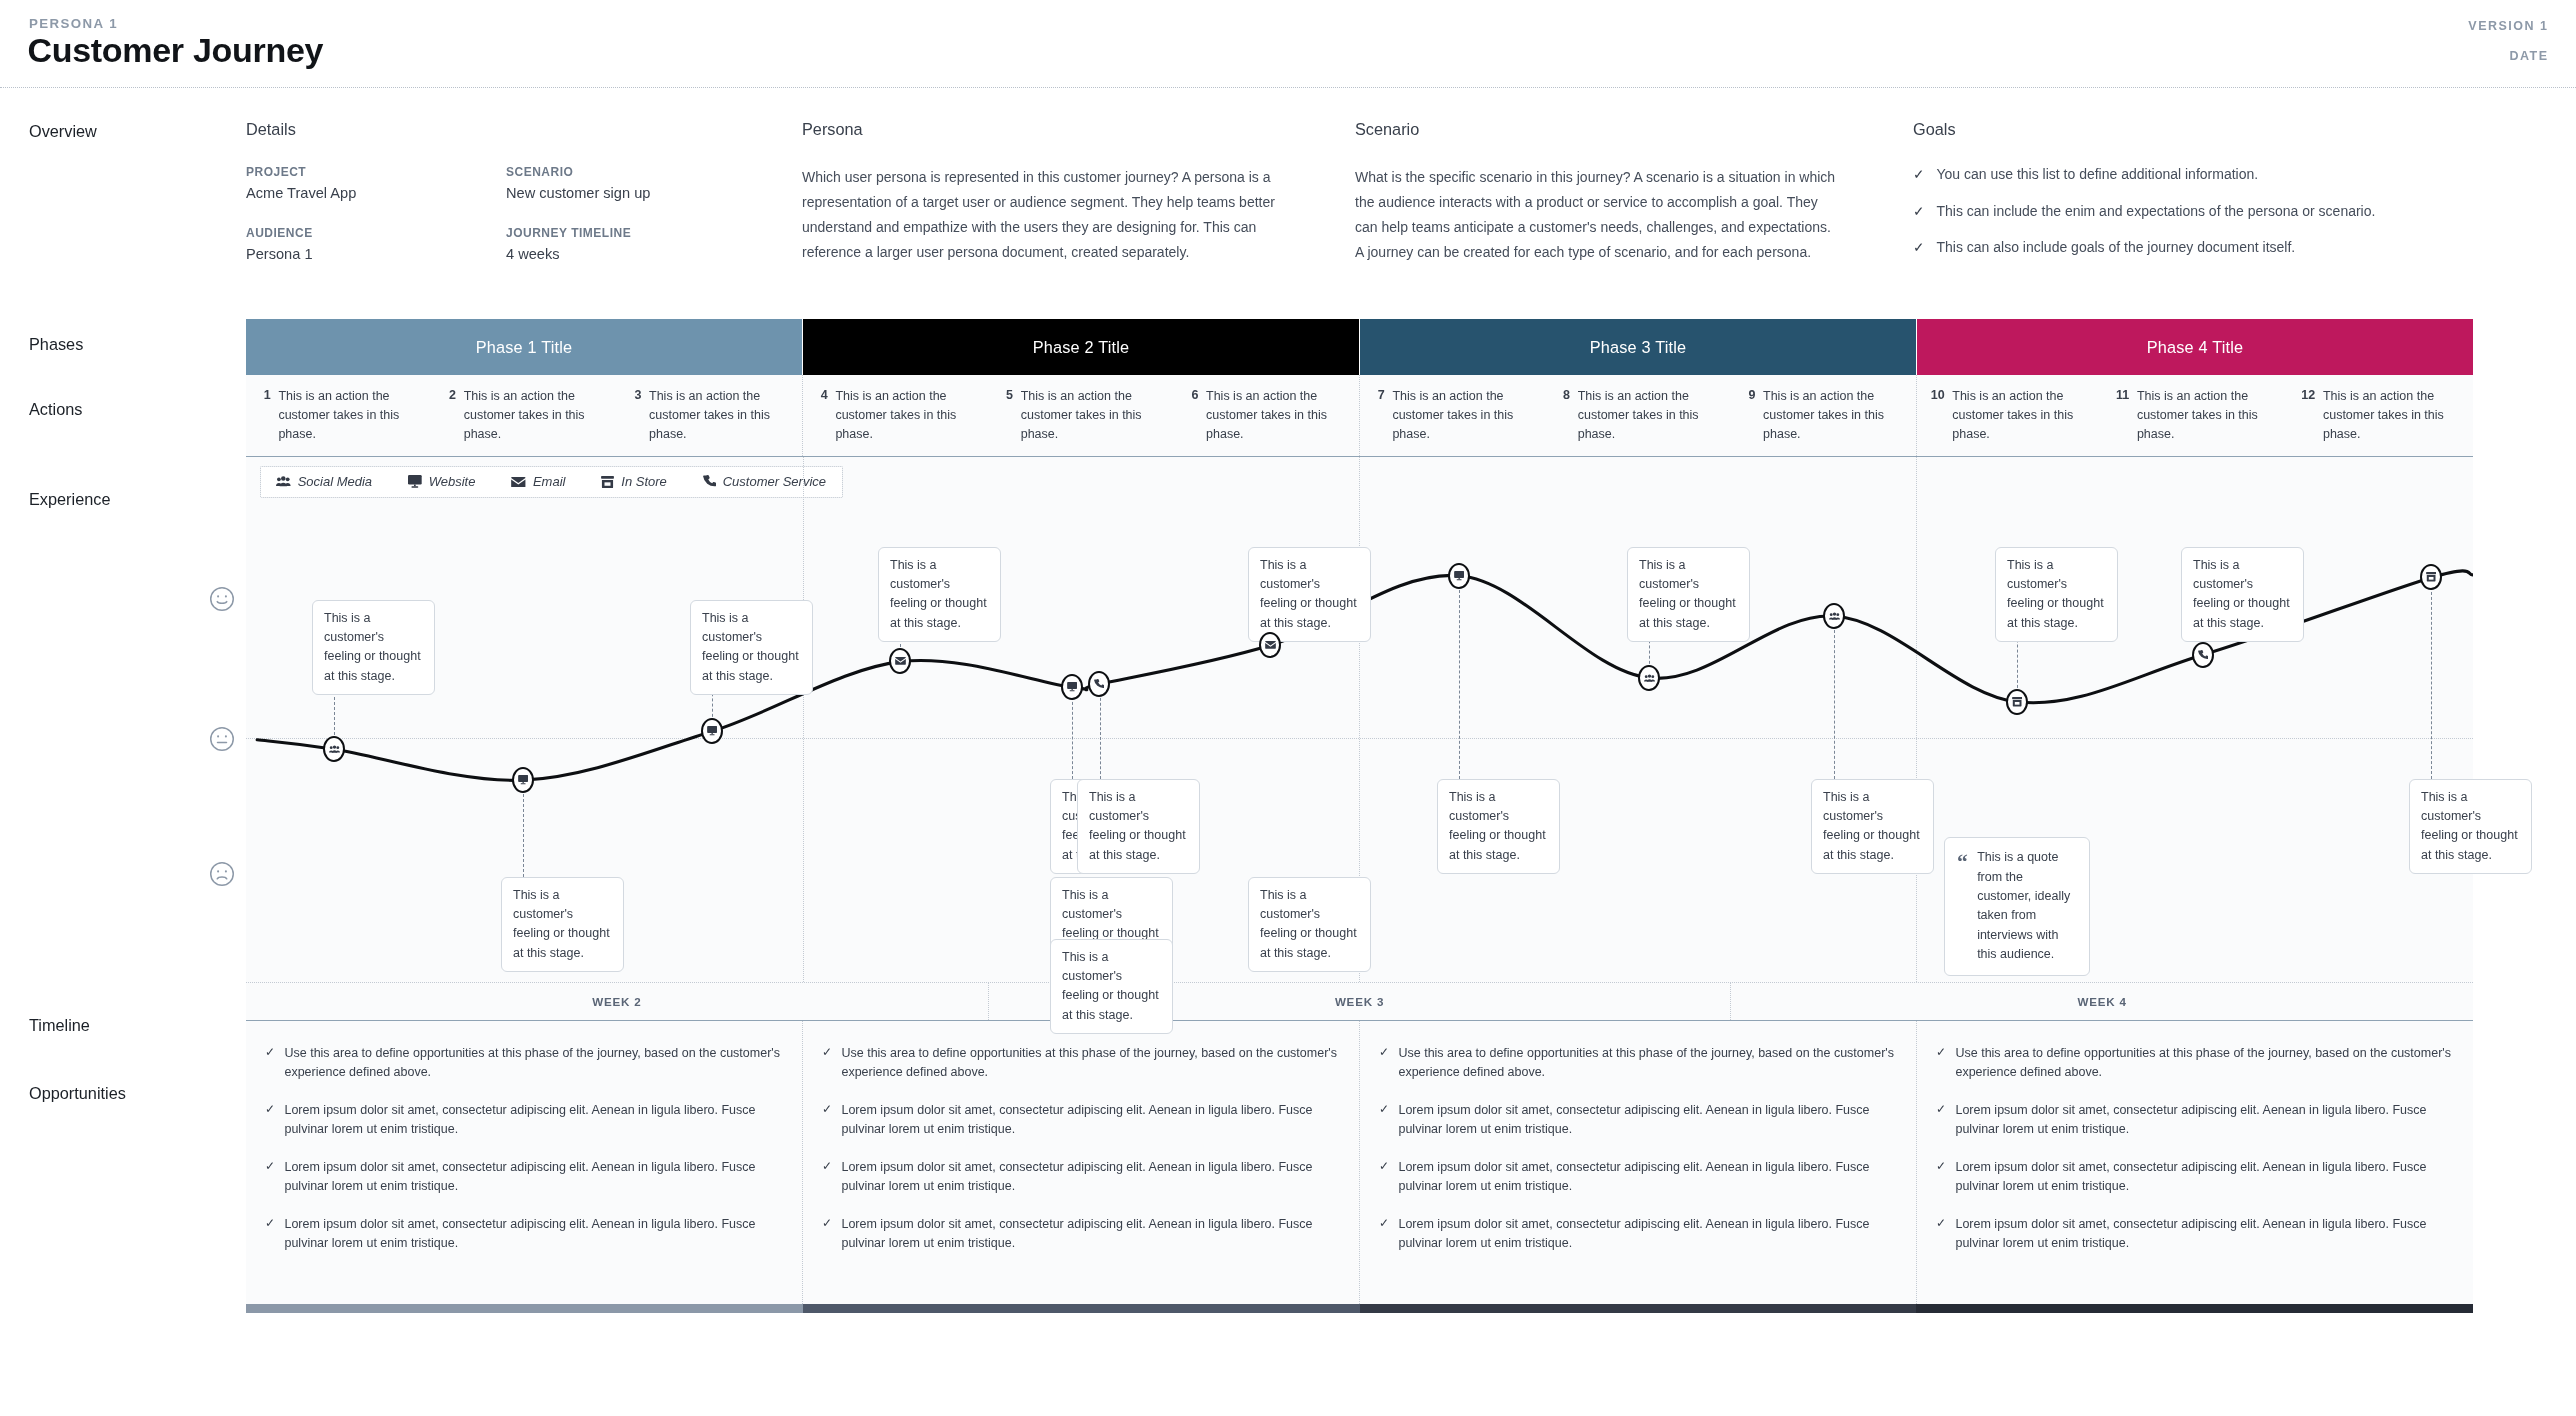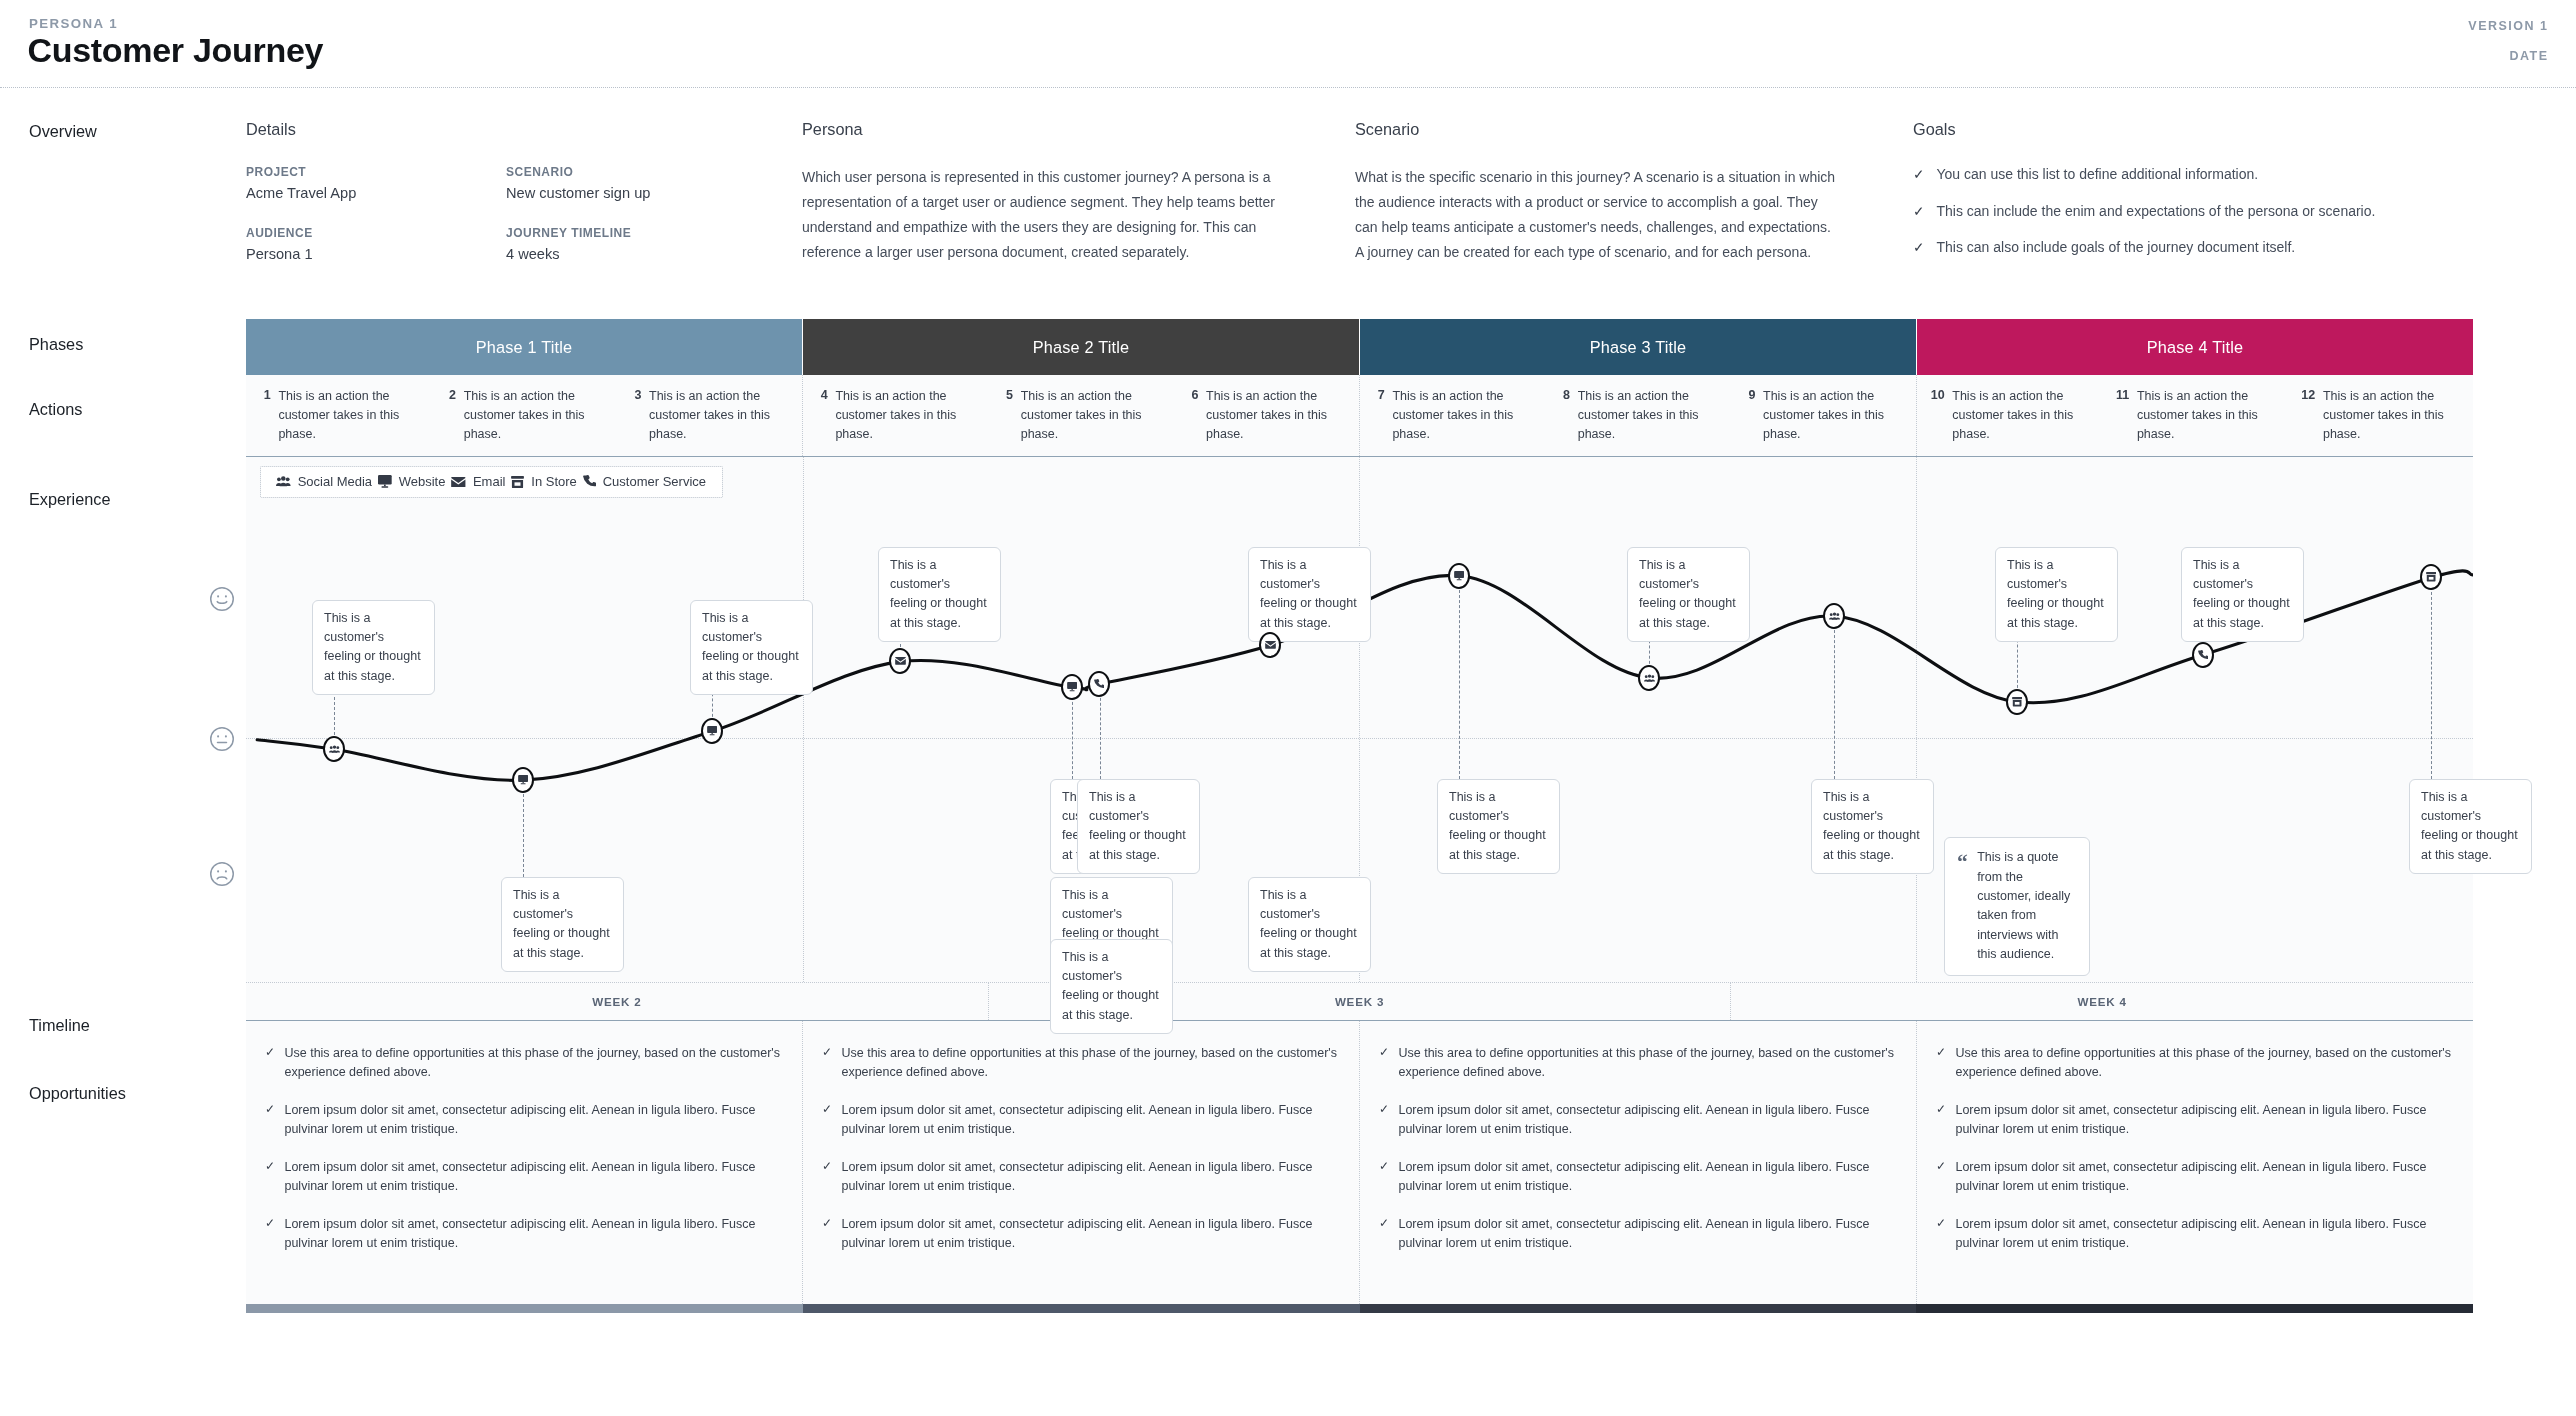--- a/index.html
+++ b/index.html
@@ -101,22 +101,23 @@
     border-left: 1.3px dotted #c3cad3;
   }
   .exp-midline {
     position: absolute; left: 0; right: 0; height: 0;
     border-top: 1.3px dotted #c3cad3;
   }
 
   .legend {
     position: absolute; left: 13.7px; top: 8.6px;
     border: 1.3px dotted #b9c1cb; background: #ffffff;
-    padding: 7.7px 15.5px; display: flex; gap: 6px; align-items: center;
+    padding: 7.7px 15.5px; display: flex; gap: 36px; align-items: center;
     border-radius: 1.7px;
+    font-style: italic;
   }
   .legend-item {
     display: flex; align-items: center; gap: 6.9px;
     font-size: 13px; color: #39404c; white-space: nowrap;
   }
   .legend-item svg { display: block; }
 
   
   .bubble {
     position: absolute; background: #ffffff;
@@ -232,21 +233,21 @@
       <span>This can also include goals of the journey document itself.</span>
     </div>
   </div>
 
   <div class="grid">
 
     <div class="phase-bar">
       <div class="phase-cell" id="ph0" style="background: rgb(110, 147, 173);">
         <span>Phase 1 Title</span>
       </div>
-      <div class="phase-cell" id="ph1" style="background: #404040;">
+      <div class="phase-cell" id="ph1" style="background: #000000;">
         <span>Phase 2 Title</span>
       </div>
       <div class="phase-cell" id="ph2" style="background: rgb(39, 83, 110);">
         <span>Phase 3 Title</span>
       </div>
       <div class="phase-cell" id="ph3" style="background: #be185d;">
         <span>Phase 4 Title</span>
       </div>
     </div>
 

